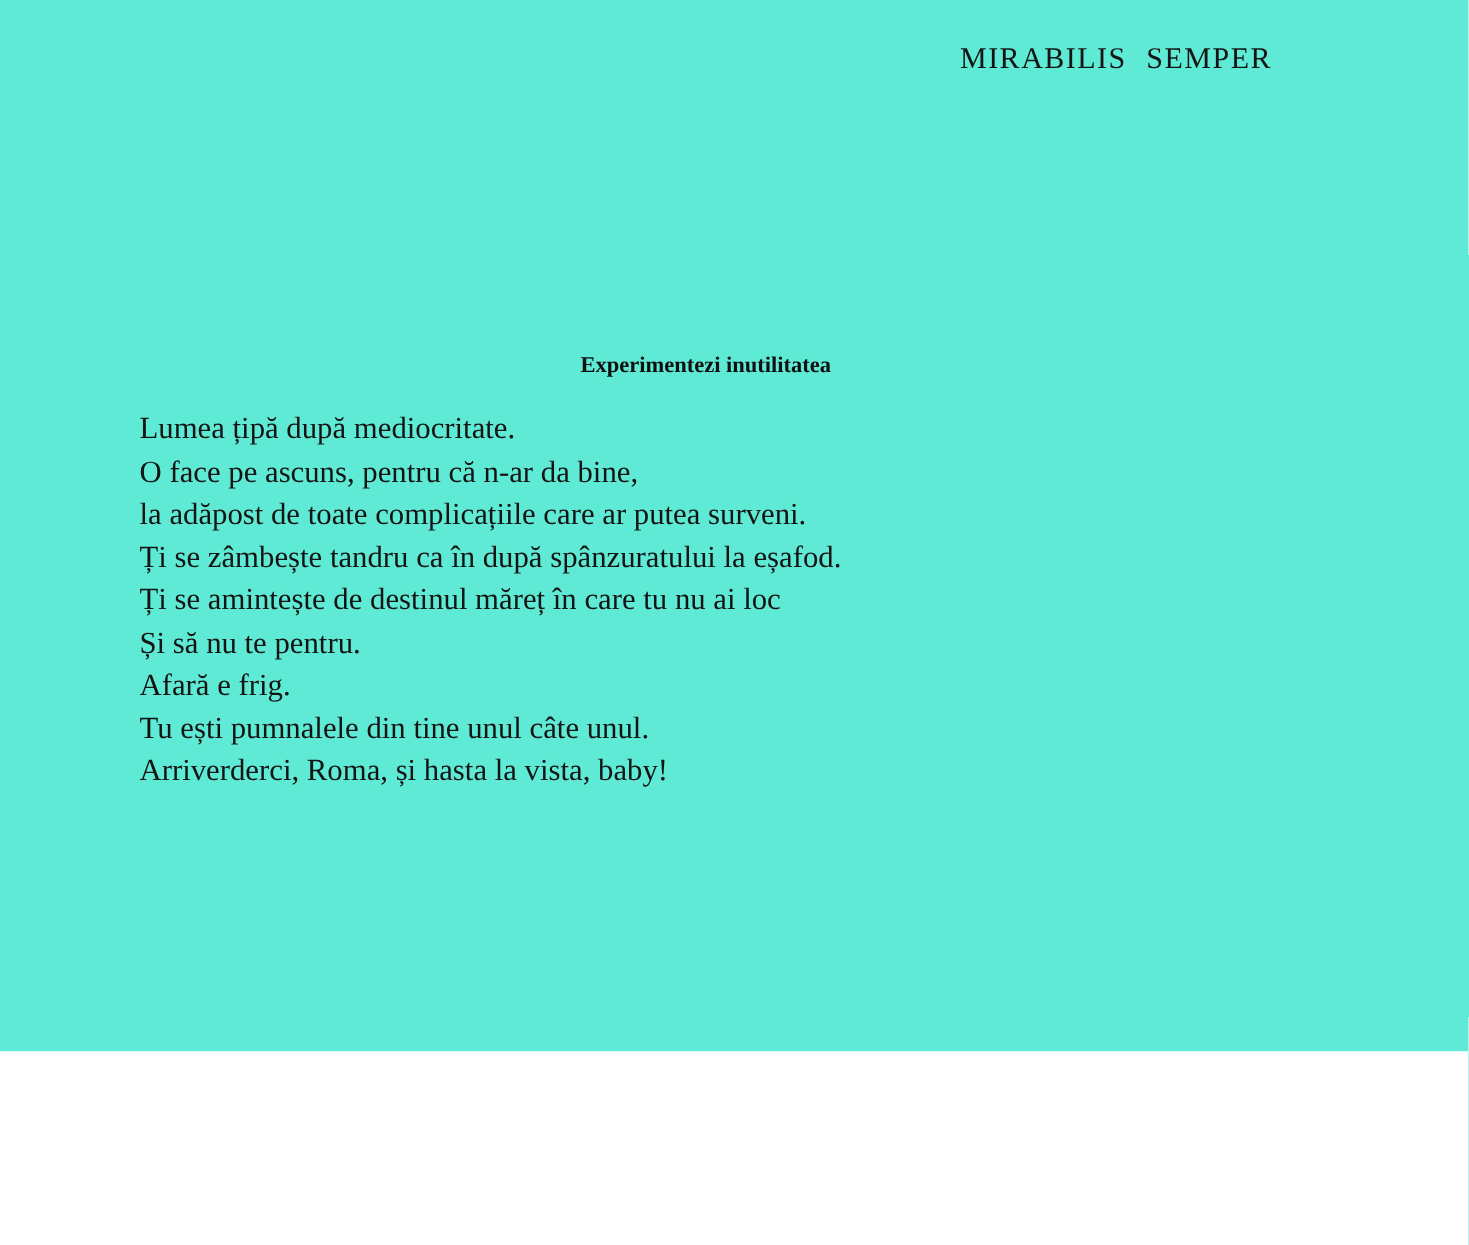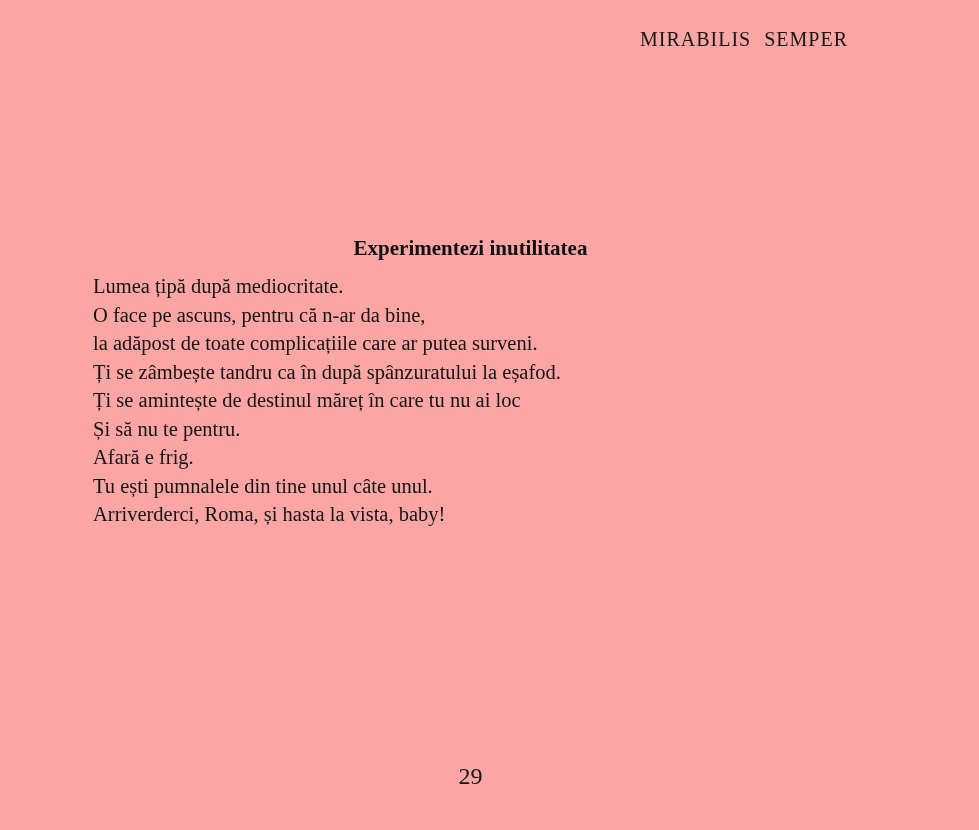--- a/index.html
+++ b/index.html
@@ -3,22 +3,22 @@
 <meta charset="utf-8">
 <style>
   html, body {
     margin: 0;
     padding: 0;
     background: #ffffff;
   }
   .page {
     position: relative;
     width: 979px;
-    height: 830px;
-    background: #fca5a5;
+    height: 701px;
+    background: #5eead4;
     font-family: "Liberation Serif", "DejaVu Serif", serif;
     color: #141414;
     overflow: hidden;
   }
   .running-header {
     position: absolute;
     top: 28px;
     left: 93px;
     width: 755px; 
     text-align: right;
@@ -27,21 +27,21 @@
     word-spacing: 7px;
     color: #151515;
     white-space: nowrap;
   }
   .poem-title {
     position: absolute;
     top: 236px;
     left: 93px;
     width: 755px;
     text-align: center;
-    font-size: 21px;
+    font-size: 15px;
     font-weight: bold;
     color: #101010;
   }
   .poem-body {
     position: absolute;
     top: 272px;
     left: 93px;
     width: 780px;
     font-size: 20.5px;
     line-height: 28.5px;

